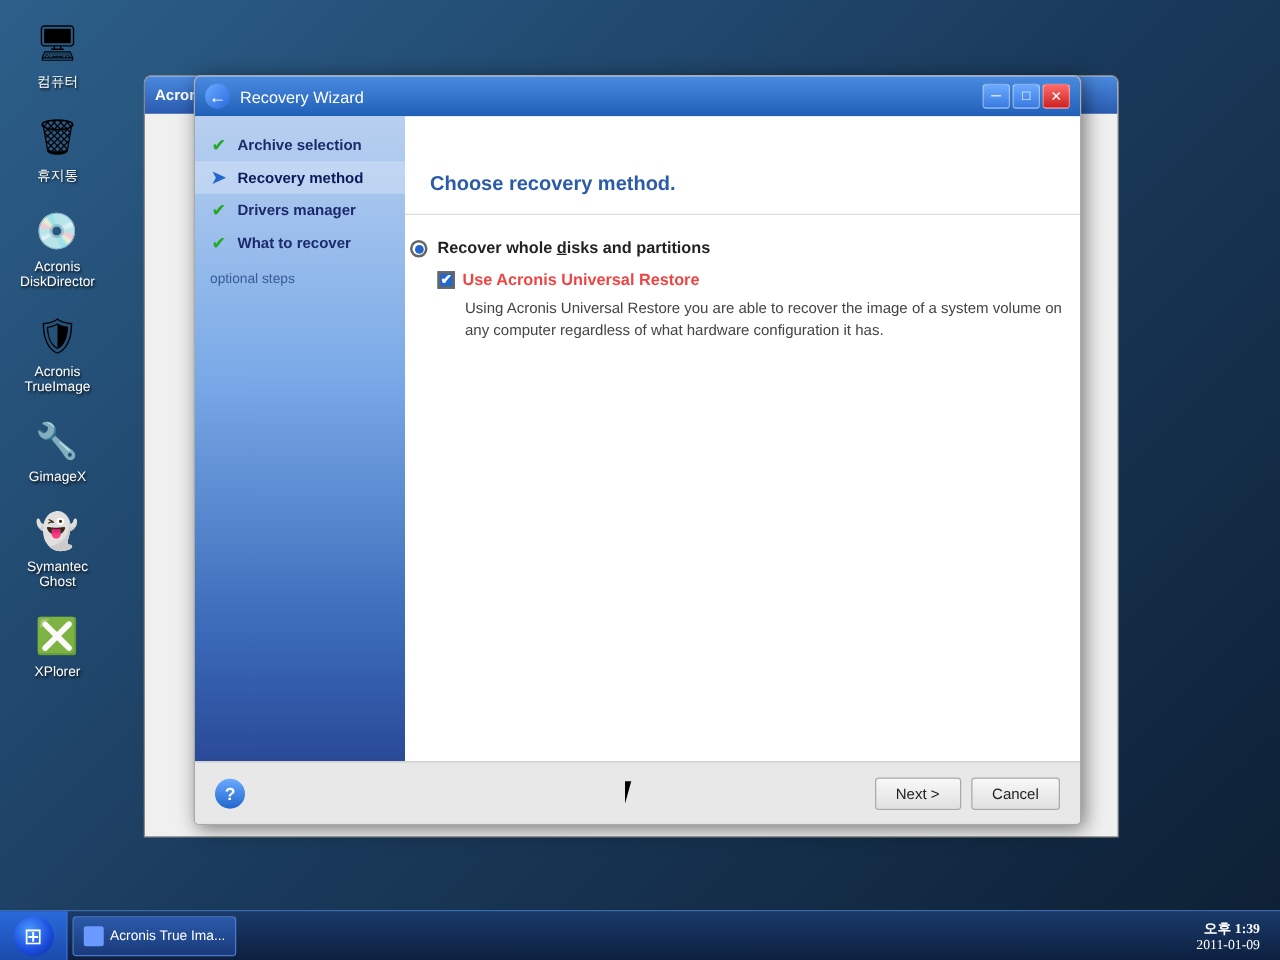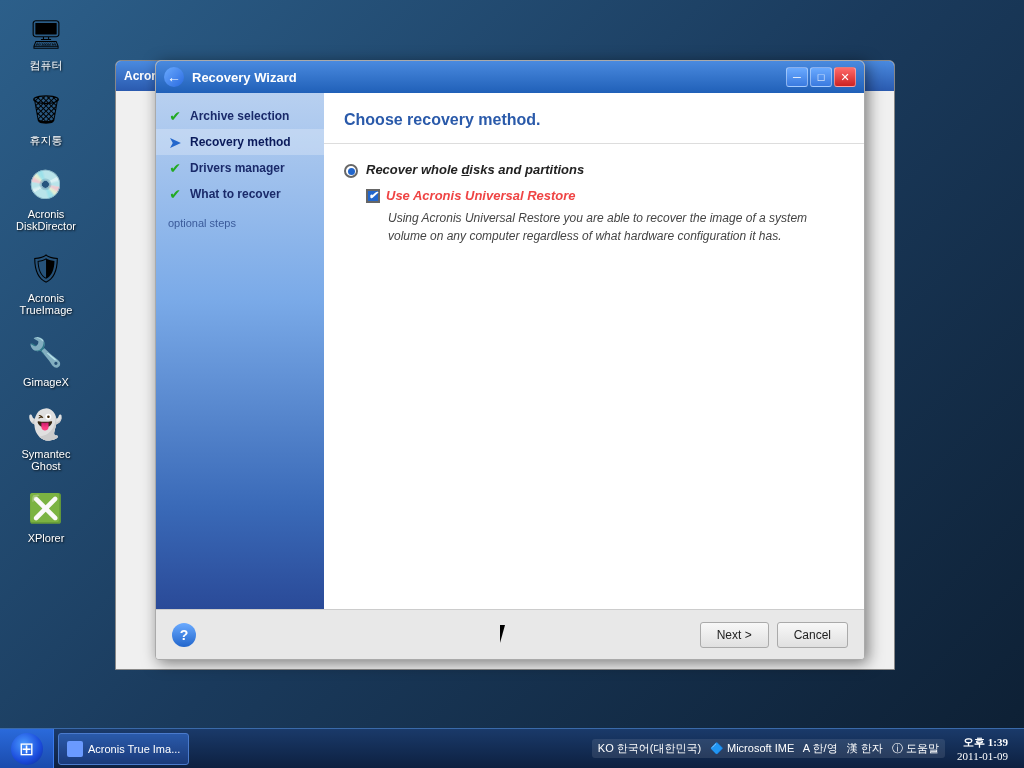--- a/index.html
+++ b/index.html
@@ -198,21 +198,21 @@
       display: flex;
       align-items: center;
       justify-content: center;
       color: white;
       font-size: 14px;
       font-weight: bold;
     }
     .titlebar-text {
       color: white;
       font-size: 13px;
-      font-weight: bold;
+      font-weight: normal;
       flex: 1;
     }
     .titlebar-controls {
       display: flex;
       gap: 2px;
     }
     .titlebar-btn {
       width: 22px;
       height: 20px;
       border: 1px solid rgba(255,255,255,0.4);
@@ -295,33 +295,33 @@
     .main-content {
       flex: 1;
       background: white;
       display: flex;
       flex-direction: column;
       overflow: hidden;
     }
     .main-header {
       padding: 18px 20px 14px 20px;
       border-bottom: 1px solid #ddd;
+      margin-top: 28px;
     }
     .main-title {
       color: #2a5aaa;
       font-size: 16px;
       font-weight: bold;
     }
 
     
     .content-area {
       flex: 1;
-      padding: 18px 20px;
+      padding: 18px 4px;
       overflow-y: auto;
-      font-style: italic;
     }
 
     
     .radio-option {
       display: flex;
       align-items: flex-start;
       gap: 8px;
       margin-bottom: 10px;
     }
     .radio-input {
@@ -567,21 +567,20 @@
     <div class="taskbar-start">
       <div class="win-orb">⊞</div>
     </div>
     <div class="taskbar-apps">
       <div class="taskbar-app">
         <div class="app-icon"></div>
         <span>Acronis True Ima...</span>
       </div>
     </div>
     <div class="taskbar-right">
-      <div class="taskbar-ime">KO 한국어(대한민국) &nbsp; 🔷 Microsoft IME &nbsp; A 한/영 &nbsp; 漢 한자 &nbsp; ⓘ 도움말</div>
       <div class="taskbar-clock">
         <div>오후 1:39</div>
         <div>2011-01-09</div>
       </div>
     </div>
   </div>
 
   <div class="cursor" style="left: 500px; top: 625px;"></div>
 
 </div>

